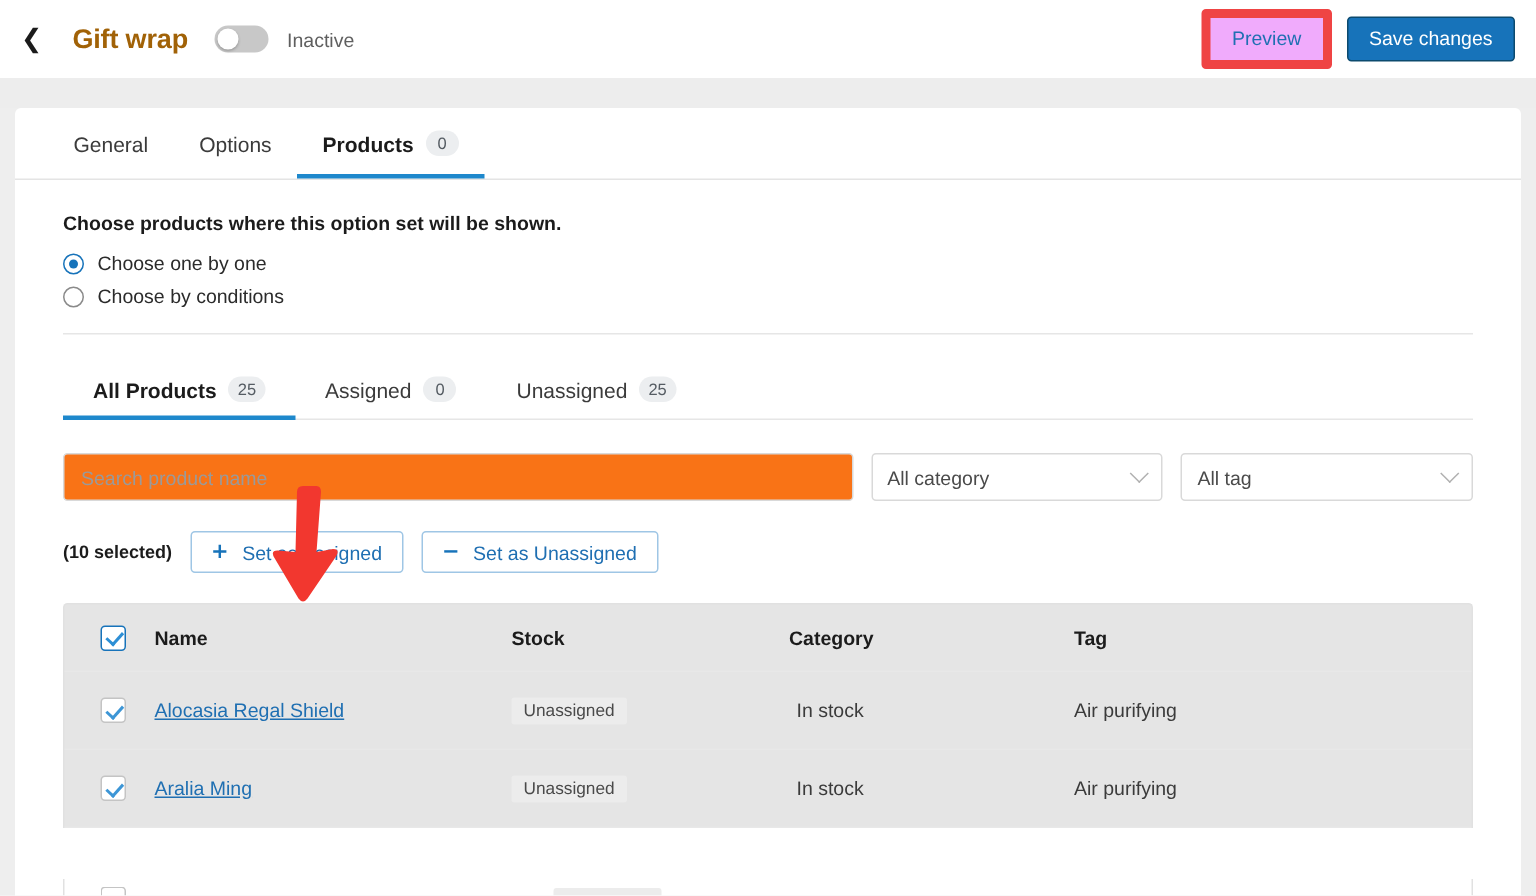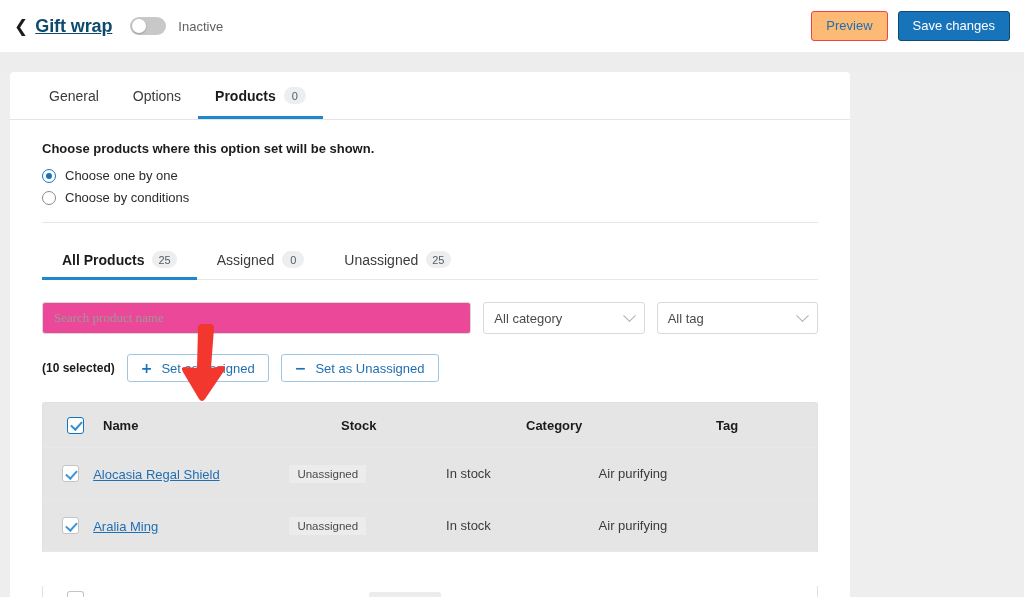--- a/index.html
+++ b/index.html
@@ -21,26 +21,25 @@
   }
   .back-chevron {
     margin-left: 14px;
     font-size: 17px;
     color: #1b1b1b;
     line-height: 1;
     cursor: pointer;
     font-family: "DejaVu Sans", sans-serif;
   }
   .page-title {
-    margin-left: 7px;
+    margin-left: 20px;
     font-size: 18px;
     font-weight: bold;
-    color: #0c4a6e;
+    color: #a16207;
     letter-spacing: -0.1px;
-    text-decoration: underline;
   }
   .toggle {
     margin-left: 18px;
     width: 36px; height: 18px;
     border-radius: 9px;
     background: #c8c8c8;
     position: relative;
     cursor: pointer;
     flex: 0 0 auto;
   }
@@ -64,42 +63,42 @@
   }
   .btn {
     font-size: 13px;
     border-radius: 3px;
     padding: 7px 14px;
     cursor: pointer;
     line-height: 1.1;
     white-space: nowrap;
   }
   .btn-outline {
-    background: #fdba74;
-    border: 1px solid #ef4444;
+    background: #f0abfc;
+    border: 6px solid #ef4444;
     color: #1f6fb2;
   }
   .btn-primary {
     background: #1773ba;
     border: 1px solid #0c4a6e;
     color: #ffffff;
   }
 
   
   .gap {
     position: absolute; top: 52px; left: 0;
     width: 1024px; height: 20px;
     background: #ededed;
   }
 
   
   .card {
     position: absolute;
     top: 72px; left: 10px;
-    width: 840px;
+    width: 1004px;
     height: 525px;
     background: #ffffff;
     border-radius: 4px 4px 0 0;
     overflow: hidden;
   }
 
   
   .main-tabs {
     height: 48px;
     display: flex; align-items: stretch;
@@ -206,23 +205,23 @@
     margin: 22px 32px 0 32px;
     display: flex; align-items: center; gap: 12px;
   }
   .search-input {
     width: 536px; height: 32px;
     border: 1px solid #d9d9d9;
     border-radius: 3px;
     padding: 0 11px;
     font-size: 13px;
     color: #1b1b1b;
-    background: #ec4899;
+    background: #f97316;
     outline: none;
-    font-family: Liberation Serif, serif;
+    font-family: Liberation Sans, sans-serif;
   }
   .search-input::placeholder { color: #9a9a9a; }
   .select {
     height: 32px;
     border: 1px solid #d9d9d9;
     border-radius: 3px;
     background: #fff;
     display: flex; align-items: center;
     padding: 0 10px;
     font-size: 13px;

